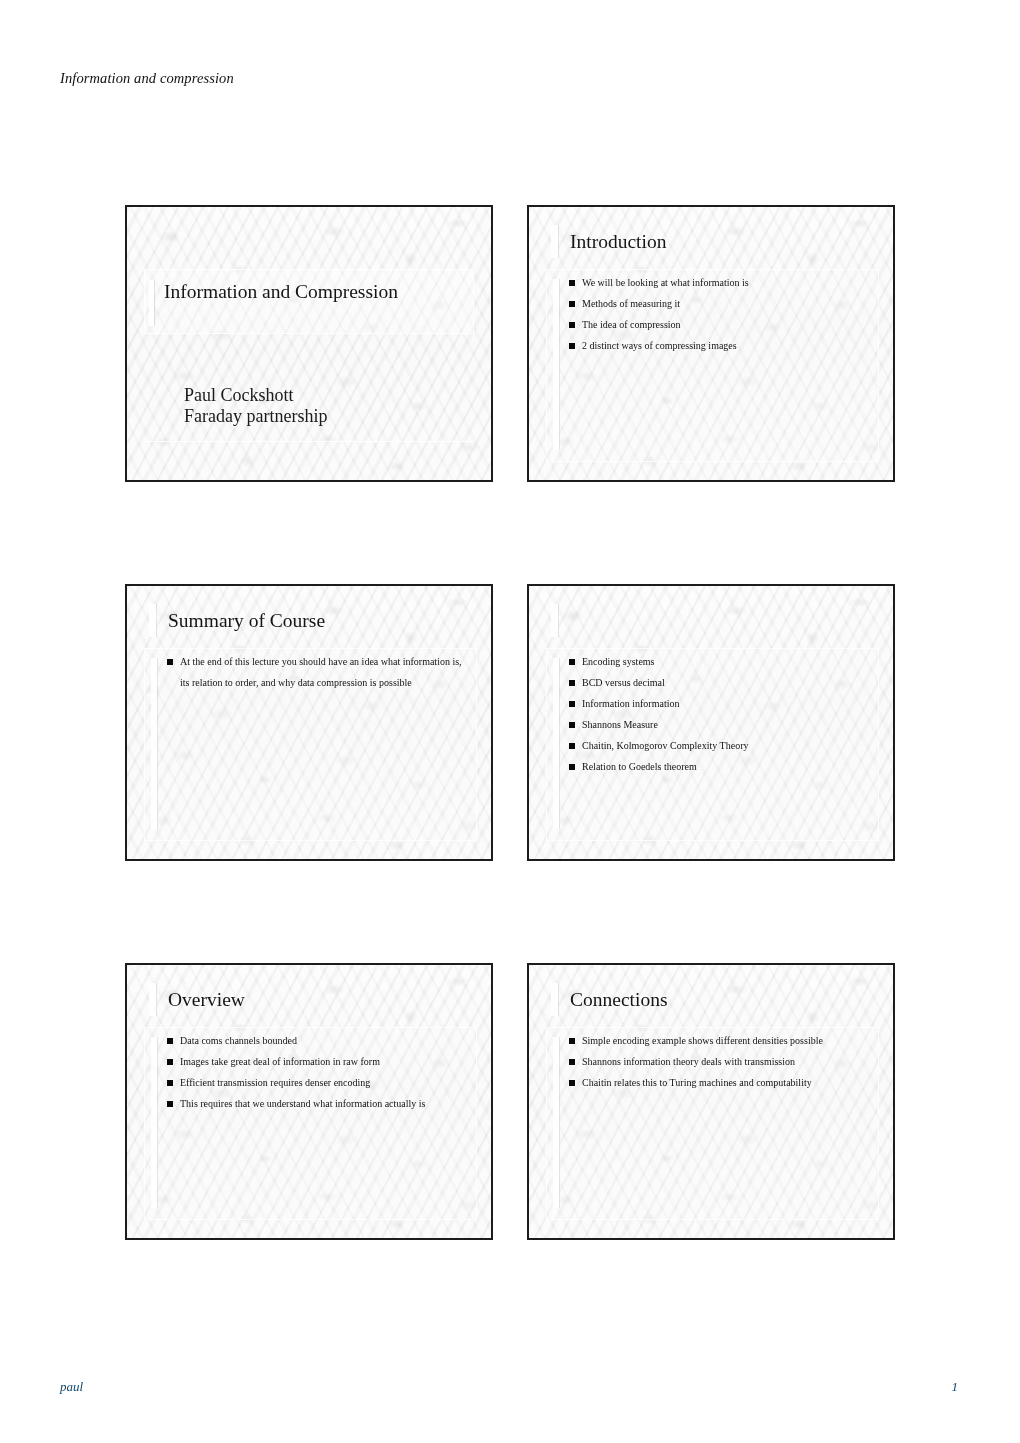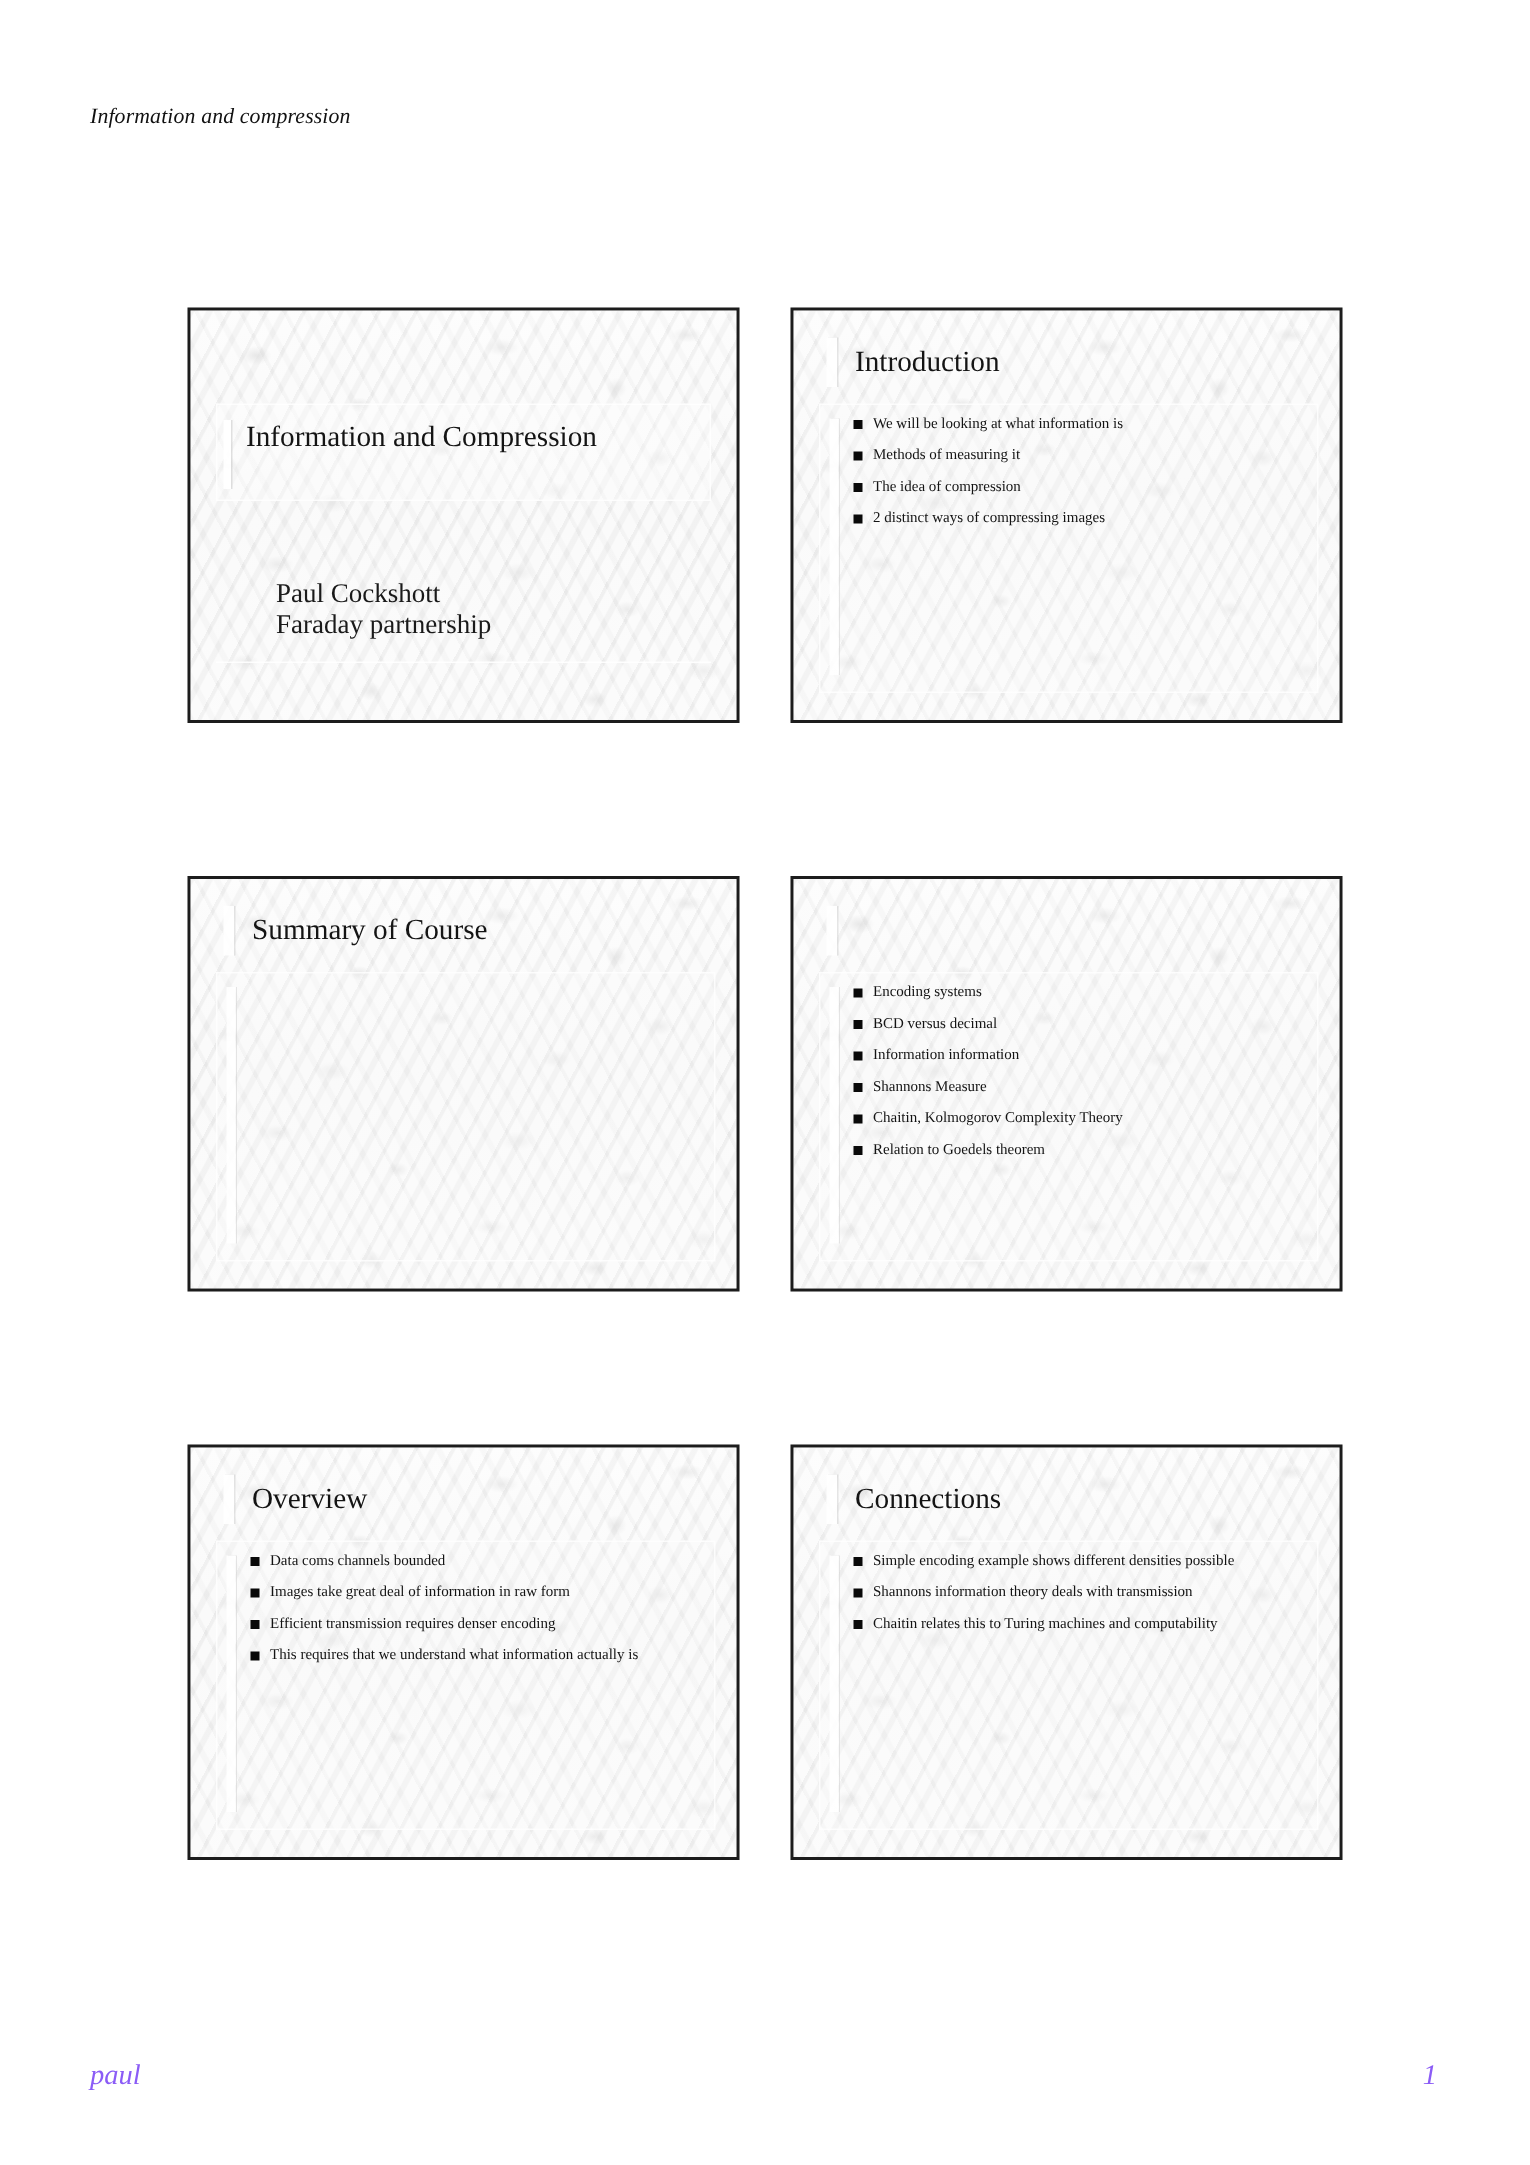--- a/index.html
+++ b/index.html
@@ -28,22 +28,22 @@
   }
   .page-footer {
     position: absolute;
     left: 60px;
     bottom: 48px;
     width: 900px;
     display: flex;
     justify-content: space-between;
     align-items: baseline;
     font-style: italic;
-    font-size: 19px;
-    color: #8b5cf6;
+    font-size: 13px;
+    color: #0c4a6e;
   }
   .page-footer .pg-num { padding-right: 2px; }
 
   
   .slide-grid {
     position: absolute;
     left: 125px;
     top: 205px;
     width: 770px;
     display: grid;
@@ -261,20 +261,26 @@
         <span>2 distinct ways of compressing images</span>
       </li>
     </ul>
   </div>
 
   <div class="slide content-slide slide-summary">
     <div class="title-accent"></div>
     <div class="slide-title">Summary of Course</div>
     <div class="body-box"></div>
     <div class="body-accent"></div>
+    <ul class="bullets">
+      <li>
+        <span class="bullet-square"></span>
+        <span>At the end of this lecture you should have an idea what information is, its relation to order, and why data compression is possible</span>
+      </li>
+    </ul>
   </div>
 
   <div class="slide content-slide slide-agenda">
     <div class="title-accent"></div>
     <div class="body-box"></div>
     <div class="body-accent"></div>
     <ul class="bullets">
       <li>
         <span class="bullet-square"></span>
         <span>Encoding systems</span>

